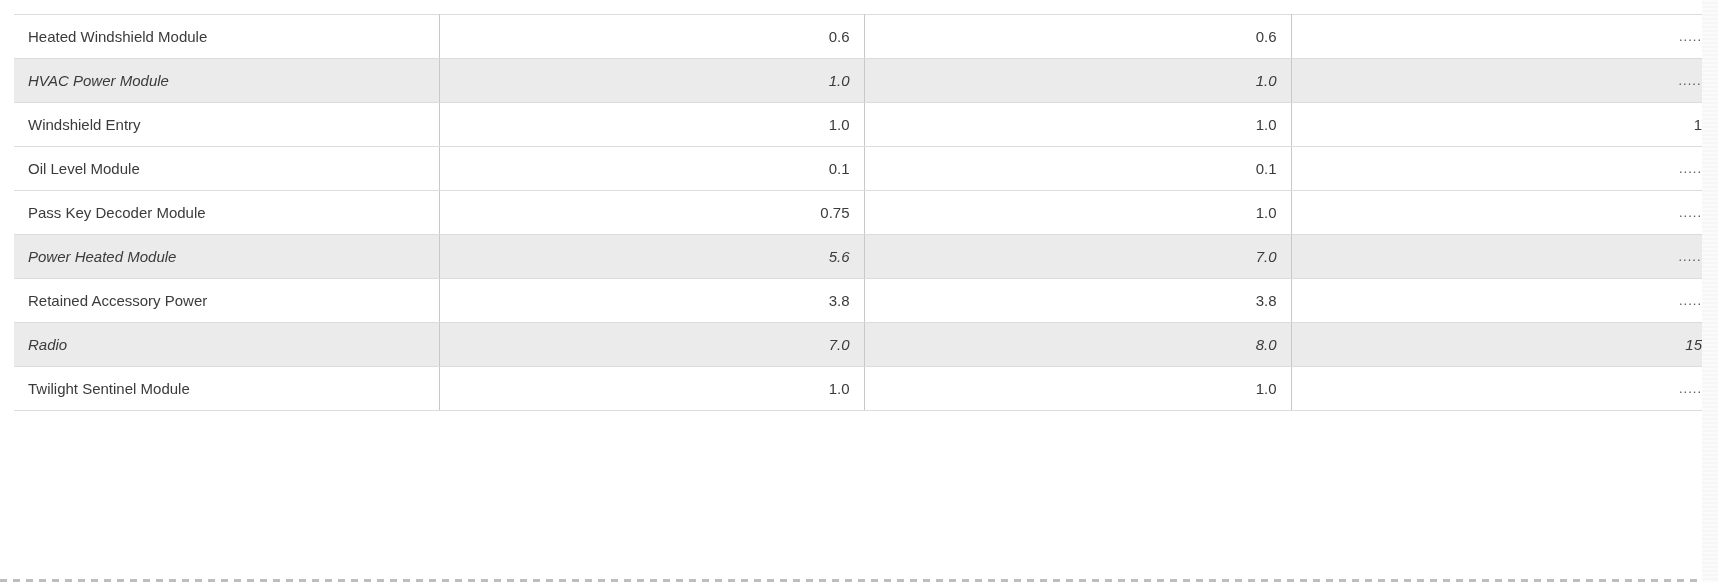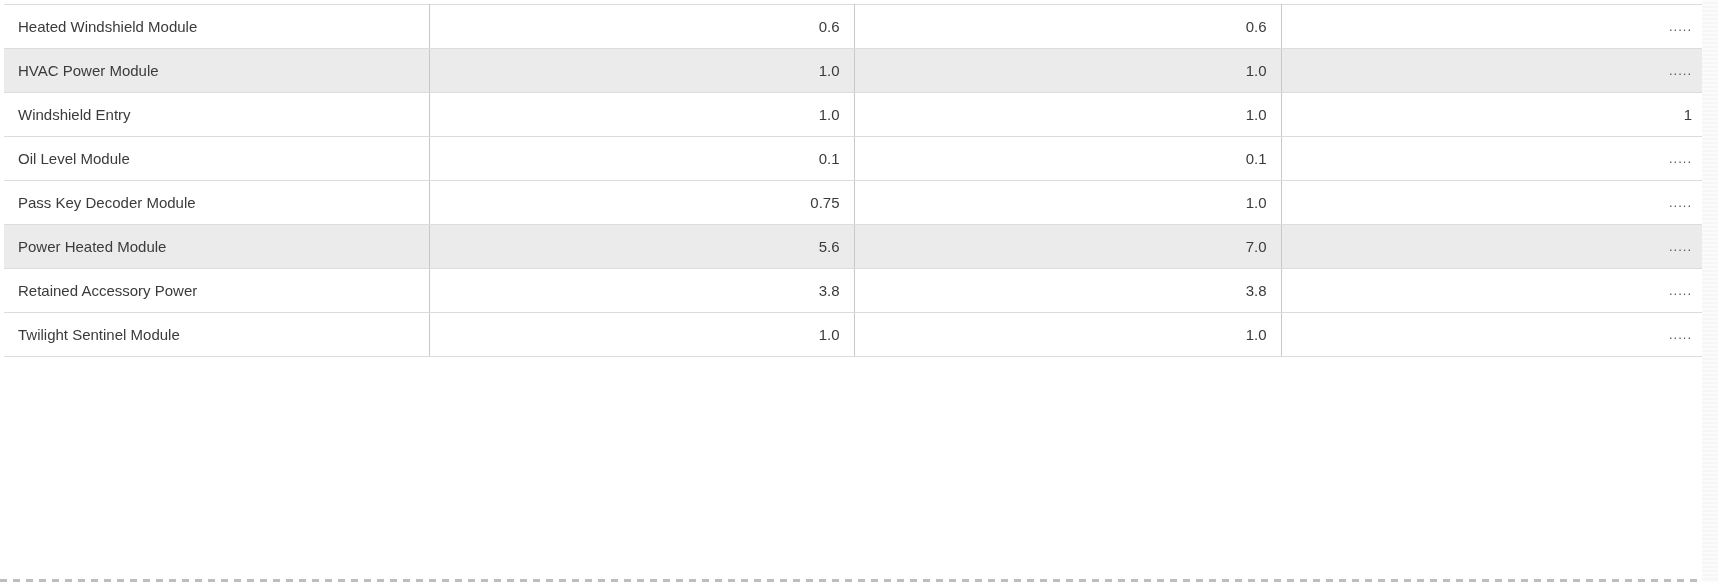--- a/index.html
+++ b/index.html
@@ -48,21 +48,21 @@
     left: 0;
     width: 1702px;
     height: 582px;
     overflow: hidden;
   }
 
   table.data-table {
     border-collapse: collapse;
     table-layout: fixed;
     width: 1702px;
-    margin: 4px;
+    margin: 14px;
     padding: 17px;
     font-size: 15px;
   }
 
   table.data-table col.c-name  { width: 425px; }
   table.data-table col.c-col1  { width: 425px; }
   table.data-table col.c-col2  { width: 427px; }
   table.data-table col.c-col3  { width: 425px; }
 
   table.data-table tr {
@@ -89,20 +89,21 @@
 
   table.data-table tr:first-child td {
     border-top: 1px solid #dcdcdc;
   }
 
   table.data-table tr.odd td {
     background: #ffffff;
   }
   table.data-table tr.even td {
     background: #ebebeb;
+    font-style: italic;
   }
 
   td.cell-name {
     text-align: left;
     padding-left: 8px;
     color: #3b3b3b;
   }
 
   td.cell-num {
     text-align: right;
@@ -190,20 +191,26 @@
             <td class="cell-num">5.6</td>
             <td class="cell-num">7.0</td>
             <td class="cell-last"><span class="dots">.....</span></td>
           </tr>
           <tr class="odd">
             <td class="cell-name">Retained Accessory Power</td>
             <td class="cell-num">3.8</td>
             <td class="cell-num">3.8</td>
             <td class="cell-last"><span class="dots">.....</span></td>
           </tr>
+          <tr class="even">
+            <td class="cell-name">Radio</td>
+            <td class="cell-num">7.0</td>
+            <td class="cell-num">8.0</td>
+            <td class="cell-last"><span class="">15</span></td>
+          </tr>
           <tr class="odd">
             <td class="cell-name">Twilight Sentinel Module</td>
             <td class="cell-num">1.0</td>
             <td class="cell-num">1.0</td>
             <td class="cell-last"><span class="dots">.....</span></td>
           </tr>
         </tbody>
     </table>
   </div>
 

